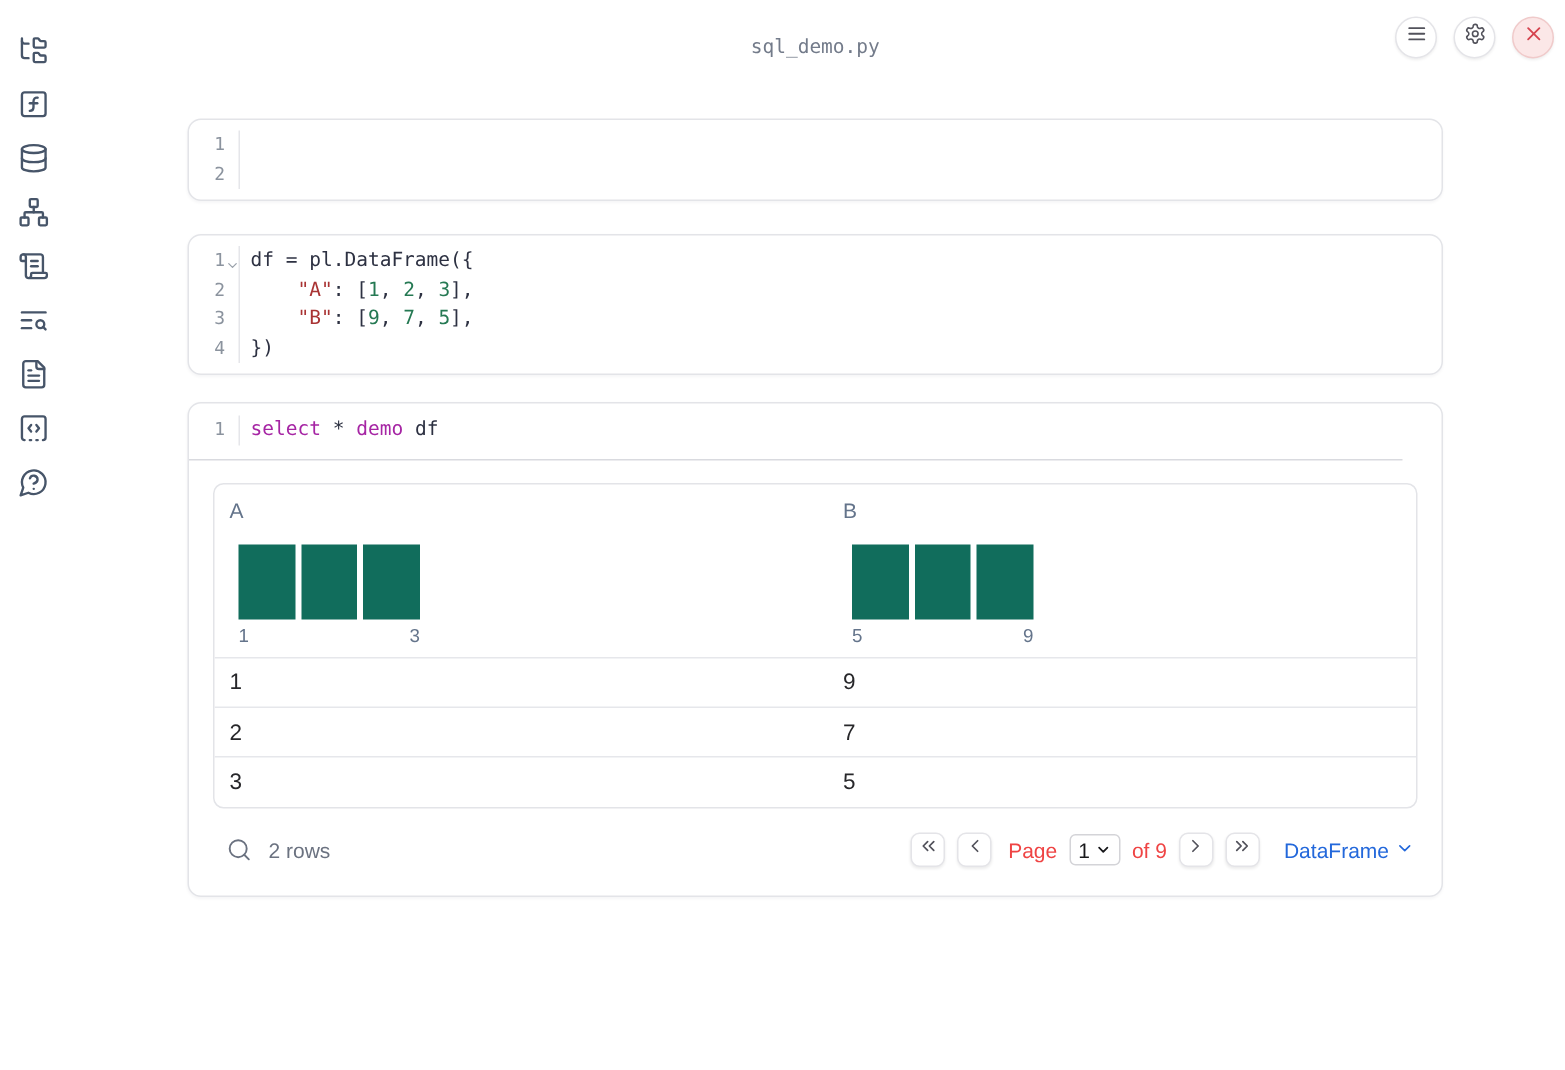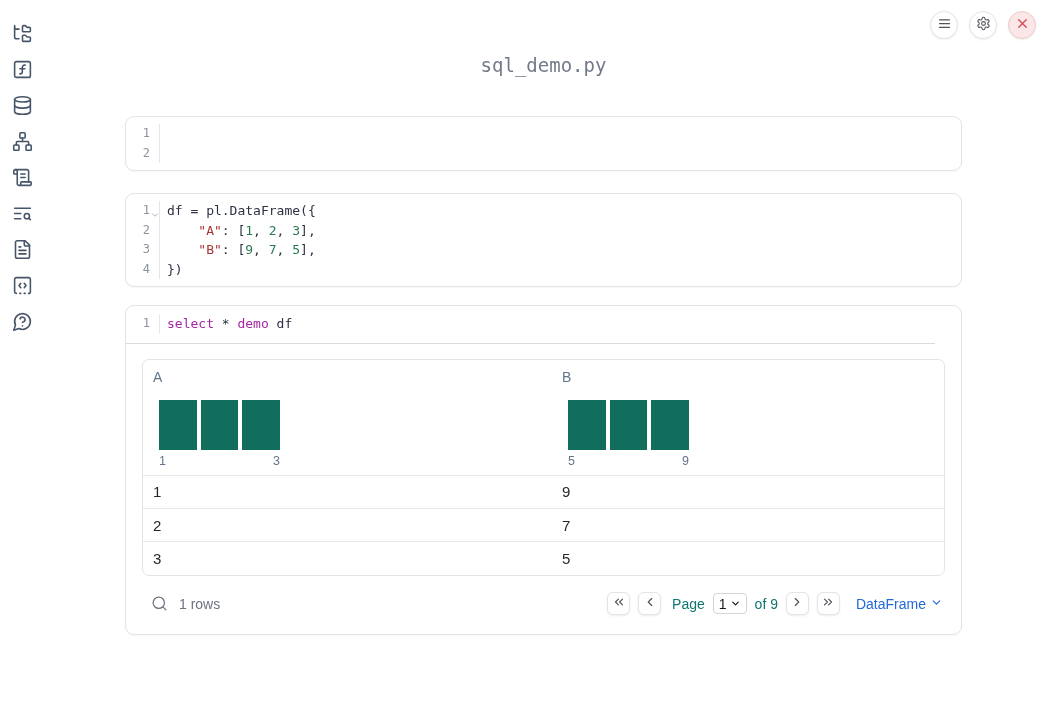--- a/index.html
+++ b/index.html
@@ -21,22 +21,22 @@
   .topbar { position:absolute; top:11px; right:7px; display:flex; gap:11px; }
   .tb-btn { width:28px; height:28px; border-radius:50%; background:#fff;
     border:1px solid #e4e4e8; box-shadow:0 1px 2px rgba(0,0,0,.07);
     display:flex; align-items:center; justify-content:center; cursor:pointer; }
   .tb-btn svg { width:15px; height:15px; stroke:#52525b; stroke-width:2; }
   .tb-btn.close { background:#fbe7e7; border-color:#f0caca; }
   .tb-btn.close svg { stroke:var(--close_red,#d64550); }
 
   
   .main { margin-left:44px; display:flex; flex-direction:column; align-items:center; }
-  .filename { margin-top:54px; font-family:"DejaVu Sans Mono", monospace;
-    font-size:19px; color:#737b8a; }
+  .filename { margin-top:24px; font-family:"DejaVu Sans Mono", monospace;
+    font-size:13px; color:#737b8a; }
 
   .cell { width:837px; background:#fff; border:1px solid #e3e4e8; border-radius:9px;
     box-shadow:0 1px 2px rgba(15,23,42,.04); }
   .cell-1 { margin-top:40px; }
   .cell-2 { margin-top:22px; }
   .cell-3 { margin-top:18px; }
 
   
   .editor { display:flex; padding:7px 0; }
   .gutter { width:34px; display:flex; flex-direction:column; align-items:flex-end;
@@ -83,21 +83,21 @@
   .tfoot { display:flex; align-items:center; margin-top:10px; height:36px;
     padding:0 2px 0 9px; }
   .search-btn { display:flex; cursor:pointer; }
   .search-btn svg { width:17px; height:17px; stroke:#6b7280; stroke-width:1.8; }
   .rowcount { margin-left:11px; font-size:14px; color:#6b7280; }
   .pager { margin-left:auto; display:flex; align-items:center; gap:8px; }
   .pg-btn { width:23px; height:23px; border:1px solid #e4e4e8; border-radius:6px;
     background:#fff; box-shadow:0 1px 2px rgba(0,0,0,.08);
     display:flex; align-items:center; justify-content:center; cursor:pointer; }
   .pg-btn svg { width:14px; height:14px; stroke:#52525b; stroke-width:2; }
-  .page-label, .page-total { font-size:14px; color:#0f766e; }
+  .page-label, .page-total { font-size:14px; color:#ef4444; }
   .page-label { margin-left:3px; }
   .page-select { display:flex; align-items:center; gap:3px; height:21px;
     border:1px solid #d4d4d8; border-radius:4px; background:#fff; padding:0 5px;
     font-size:14px; color:#18181b; cursor:pointer; }
   .page-select svg { width:11px; height:11px; stroke:#18181b; stroke-width:2.6; }
   .download { margin-left:8px; display:flex; align-items:center; gap:4px;
     color:var(--link,#2368db); font-size:14px; font-weight:500; cursor:pointer; }
   .download svg { width:13px; height:13px; stroke:var(--link,#2368db); stroke-width:2; }
 </style>
 </head>
@@ -290,21 +290,21 @@
         </div>
       </div>
 
       <div class="tfoot">
         <span class="search-btn">
           <svg viewBox="0 0 24 24">
               <circle cx="11" cy="11" r="8"></circle>
               <path d="m21 21-4.3-4.3"></path>
             </svg>
         </span>
-        <span class="rowcount">1 rows</span>
+        <span class="rowcount">2 rows</span>
         <div class="pager">
           <div class="pg-btn">
             <span><svg viewBox="0 0 24 24">
                   <path d="m11 17-5-5 5-5"></path>
                   <path d="m18 17-5-5 5-5"></path>
                 </svg></span>
           </div>
           <div class="pg-btn">
             <span><svg viewBox="0 0 24 24">
                   <path d="m15 18-6-6 6-6"></path>

